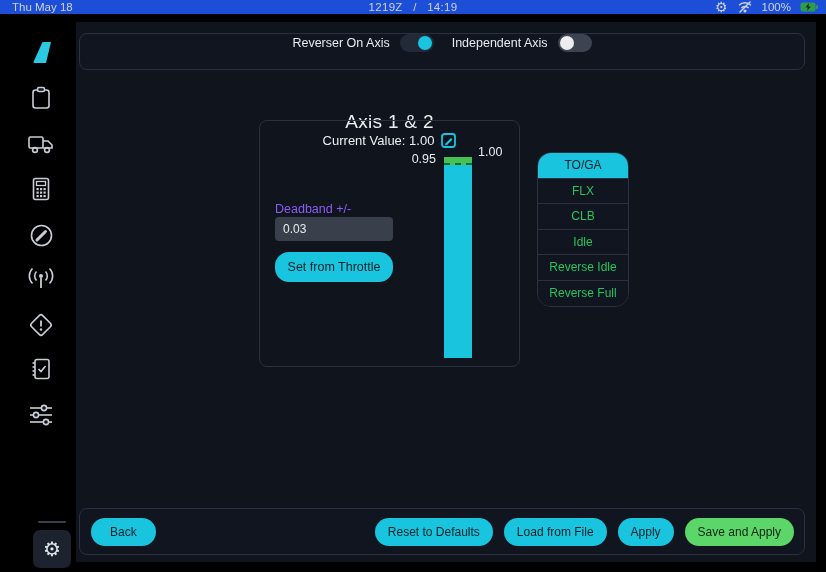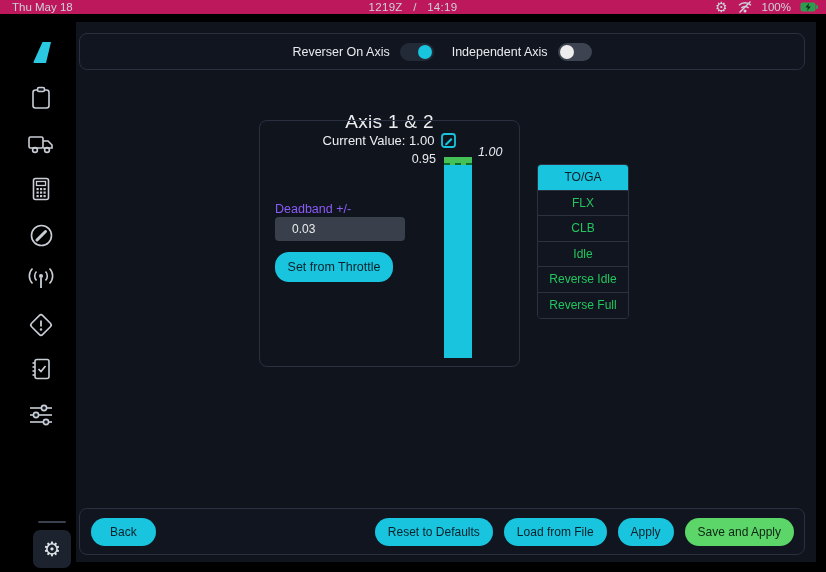--- a/index.html
+++ b/index.html
@@ -1,35 +1,35 @@
 <!DOCTYPE html>
 <html><head>
 <meta charset="utf-8">
 <style>
   * { margin:0; padding:0; box-sizing:border-box; }
   html,body { width:826px; height:572px; background:#000; overflow:hidden;
     font-family:"Liberation Sans", sans-serif; }
 
   
   .statusbar { position:absolute; left:0; top:0; width:826px; height:14px;
-    background:#be185d; display:flex; align-items:center; color:#cdd2da;
+    background:#1d4ed8; display:flex; align-items:center; color:#cdd2da;
     font-size:11.5px; }
   .sb-date { position:absolute; left:12px; }
   .sb-clock { position:absolute; left:0; right:0; text-align:center; letter-spacing:.3px; }
   .sb-right { position:absolute; right:8px; display:flex; align-items:center; gap:9px; }
   .sb-right svg { display:block; }
   .gear-glyph { font-size:14px; line-height:1; color:#cdd2da; }
 
   
   .content { position:absolute; left:76px; top:22px; width:740px; height:540px;
     background:#10141d; }
 
   .panelbar { position:absolute; left:3px; width:726px; border:1px solid #2a3040;
     border-radius:8px; background:#10151f; }
-  .togglebar { top:11px; height:37px; display:flex; align-items:center;
+  .togglebar { top:11px; height:37px; display:flex; align-items:flex-start;
     justify-content:center; gap:18px; }
   .tgl-group { display:flex; align-items:center; gap:10px; }
   .tgl-label { color:#e8eaee; font-size:12.5px; }
   .toggle { width:34px; height:18px; border-radius:9px; position:relative; cursor:pointer; }
   .toggle.on  { background:#222a38; }
   .toggle.off { background:#3d4350; }
   .knob { position:absolute; top:2px; width:14px; height:14px; border-radius:50%; }
   .toggle.on  .knob { right:2px; background:#18c4de; }
   .toggle.off .knob { left:2px;  background:#ededed; }
 
@@ -42,36 +42,36 @@
   .cv-row { position:absolute; left:0; right:0; top:12px; display:flex;
     justify-content:center; align-items:center; gap:7px; color:#eceef1; font-size:13px; }
   .cv-row svg { display:block; }
 
   .gauge-bar { position:absolute; left:184px; top:36px; width:28px; height:201px;
     background:#18c4de; }
   .gauge-cap { position:absolute; left:0; top:0; width:100%; height:8px;
     background:#46c155; border-bottom:2px dashed #0c6e2d; }
   .lbl-low  { position:absolute; left:124px; top:31px; width:52px; text-align:right;
     color:#e8eaee; font-size:12.5px; }
-  .lbl-high { position:absolute; left:218px; top:24px; color:#e8eaee; font-size:12.5px;font-style:italic; }
+  .lbl-high { position:absolute; left:218px; top:24px; color:#e8eaee; font-size:12.5px; }
 
   .db-label { position:absolute; left:15px; top:81px; color:#8b5cf6; font-size:12.5px; }
-  .db-input { position:absolute; left:15px; top:96px; width:130px; height:24px;
+  .db-input { position:absolute; left:15px; top:96px; width:118px; height:24px;
     background:#3a404b; border:none; border-radius:4px; color:#e9ebee;
-    font-size:12px; padding-left:17px; font-family:"Liberation Sans",sans-serif; }
+    font-size:12px; padding-left:8px; font-family:"Liberation Sans",sans-serif; }
   .btn { border:none; border-radius:14px; cursor:pointer;
     font-family:"Liberation Sans",sans-serif; }
   .btn-cyan { background:#18c4de; color:#0c2129; }
   .btn-green { background:#5cd669; color:#0d2413; }
   .set-btn { position:absolute; left:15px; top:131px; width:118px; height:30px;
     font-size:12.5px; }
 
   
   .detents { position:absolute; left:461px; top:130px; width:92px;
-    border:1px solid #2b313f; border-radius:4px; overflow:hidden;margin-top:12px; }
+    border:1px solid #2b313f; border-radius:14px; overflow:hidden; }
   .detent { height:25.5px; display:flex; align-items:center; justify-content:center;
     color:#22c55e; font-size:12px; border-bottom:1px solid #2b313f; cursor:pointer;
     background:#10151f; }
   .detent:last-child { border-bottom:none; }
   .detent.selected { background:#18c4de; color:#0c2129; }
 
   
   .footerbar { top:486px; height:47px; }
   .back-btn { position:absolute; left:11px; top:9px; height:28px; padding:0 19px;
     font-size:12px; }

